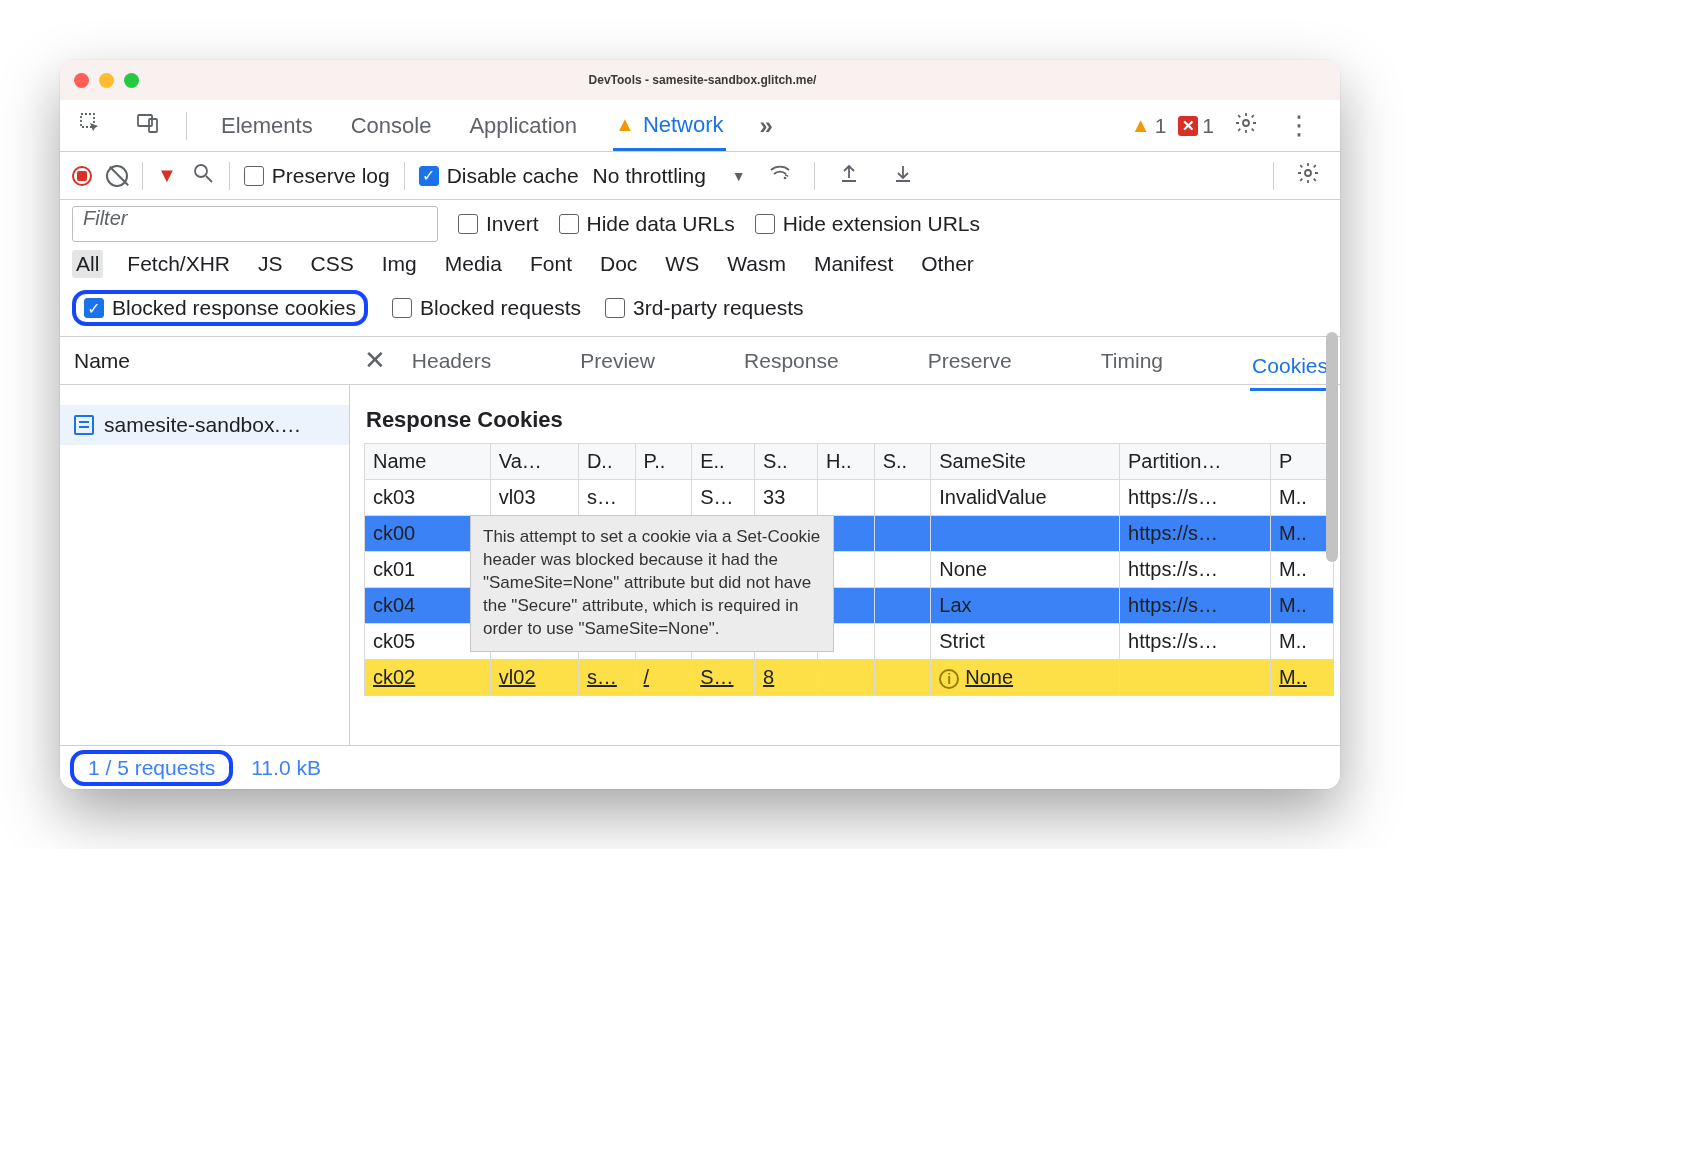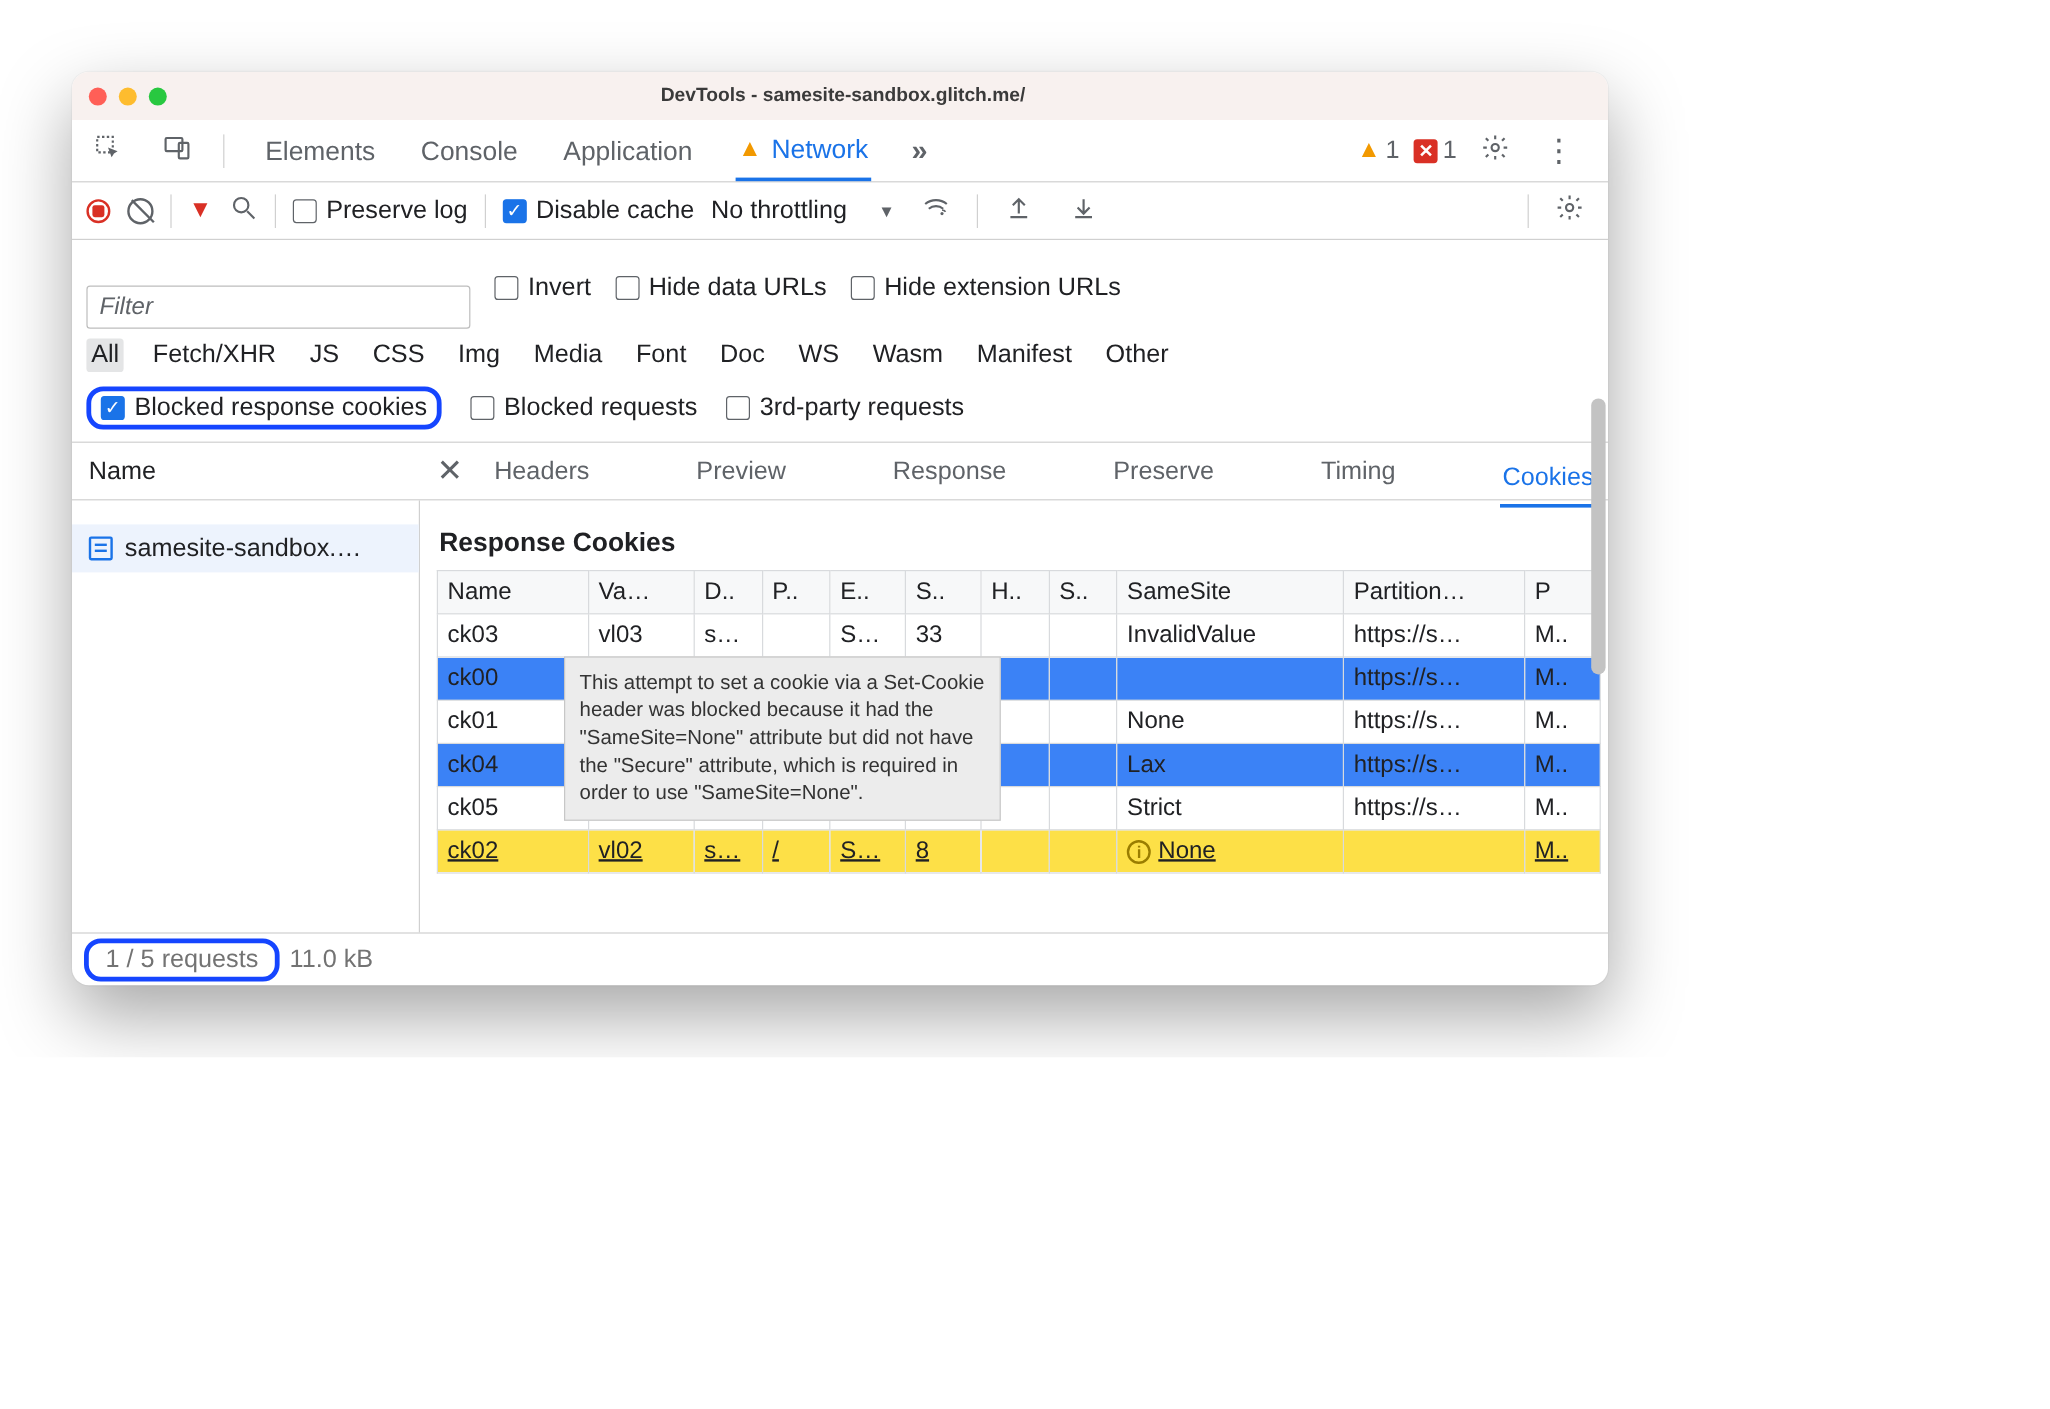--- a/index.html
+++ b/index.html
@@ -24,21 +24,21 @@
     display:flex; align-items:center;
     height:40px;
     background:#f8f1ef;
     padding:0 14px;
   }
   .traffic { display:flex; gap:10px; align-items:center;}
   .dot { width:15px; height:15px; border-radius:50%; }
   .dot.red{background:#ff5f57;}
   .dot.yellow{background:#febc2e;}
   .dot.green{background:#28c840;}
-  .title { flex:1; text-align:center; font-weight:600; font-size:16px; color:#3a3a3a;}
+  .title { flex:1; text-align:center; font-weight:600; font-size:12px; color:#3a3a3a;}
   
   .paneltabs {
     display:flex; align-items:center; height:52px;
     border-bottom:1px solid #d0d0d0;
     padding:0 10px;
     gap:4px;
   }
   .pt-left{display:flex;align-items:center;gap:18px;}
   .pt-tabs{display:flex;align-items:center;gap:34px;margin-left:28px;flex:1;}
   .pt-tab{color:#5f6368;font-size:22px;cursor:pointer;padding:10px 2px;}
@@ -63,21 +63,21 @@
   .funnel{color:#d93025;font-size:20px;}
   .search-ic{font-size:22px;color:#5f6368;}
   .cb{width:20px;height:20px;border:1.5px solid #5f6368;border-radius:3px;display:inline-flex;align-items:center;justify-content:center;flex-shrink:0;}
   .cb.checked{background:#1a73e8;border-color:#1a73e8;color:#fff;font-size:16px;}
   .cb-label{display:flex;align-items:center;gap:8px;font-size:21px;color:#202124;}
   .nothrottle{display:flex;align-items:center;gap:26px;}
   .dropdown-caret{color:#5f6368;font-size:14px;}
   .spacer{flex:1;}
   
   .filterrow{display:flex;align-items:center;gap:20px;padding:6px 12px 4px;}
-  .filter-input{width:320px;height:36px;border:1px solid #bdbdbd;border-radius:3px;padding:0 10px;font-size:20px;color:#5f6368;display:flex;align-items:center;font-style:italic;background:#fff;margin-top:32px;}
+  .filter-input{width:366px;height:36px;border:1px solid #bdbdbd;border-radius:3px;padding:0 10px;font-size:20px;color:#5f6368;display:flex;align-items:flex-start;font-style:italic;background:#fff;}
   
   .typerow{display:flex;align-items:center;gap:20px;padding:4px 12px 6px;font-size:21px;}
   .type-chip{color:#202124;cursor:pointer;padding:2px 4px;}
   .type-chip.sel{background:#e4e5e6;border-radius:3px;}
   
   .extrarow{display:flex;align-items:center;gap:24px;padding:6px 12px 10px;border-bottom:1px solid #d0d0d0;}
   .highlight-pill{border:4px solid #1545ff;border-radius:14px;padding:2px 8px;display:flex;align-items:center;gap:8px;}
   
   .detailhdr{display:flex;align-items:center;height:48px;border-bottom:1px solid #d0d0d0;}
   .namecol-hdr{width:290px;padding:0 14px;font-size:21px;color:#202124;}
@@ -108,21 +108,21 @@
     background:#ececec;
     border:1px solid #c7c7c7;
     padding:10px 12px;
     font-size:17px;
     line-height:1.35;
     color:#333;
     z-index:10;
   }
   .info-ic{display:inline-flex;width:20px;height:20px;border:2px solid #9a7d00;border-radius:50%;align-items:center;justify-content:center;font-size:14px;color:#9a7d00;font-weight:700;margin-right:6px;}
   
-  .footer{display:flex;align-items:center;height:44px;border-top:1px solid #d0d0d0;padding:0 10px;gap:8px;font-size:21px;color:#737373;}
+  .footer{display:flex;align-items:center;height:44px;border-top:1px solid #d0d0d0;padding:0 10px;gap:18px;font-size:21px;color:#3b82f6;}
   .foot-pill{border:4px solid #1545ff;border-radius:14px;padding:2px 14px;}
   
   .vscroll{position:absolute;right:0;top:42px;bottom:0;width:16px;}
   .vscroll-thumb{position:absolute;right:2px;top:230px;width:12px;height:230px;background:#c3c3c3;border-radius:6px;}
   
   .svg-ic{width:24px;height:24px;stroke:#5f6368;fill:none;stroke-width:1.8;}
 </style>
 </head>
 <body>
 

